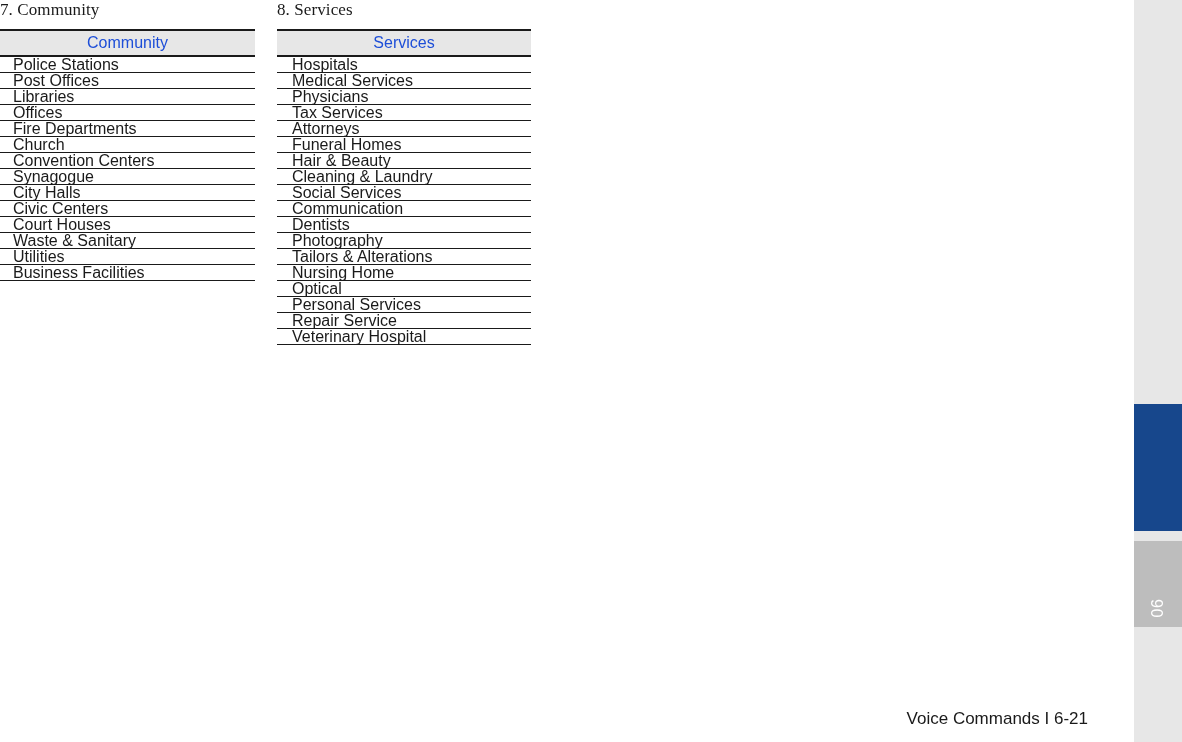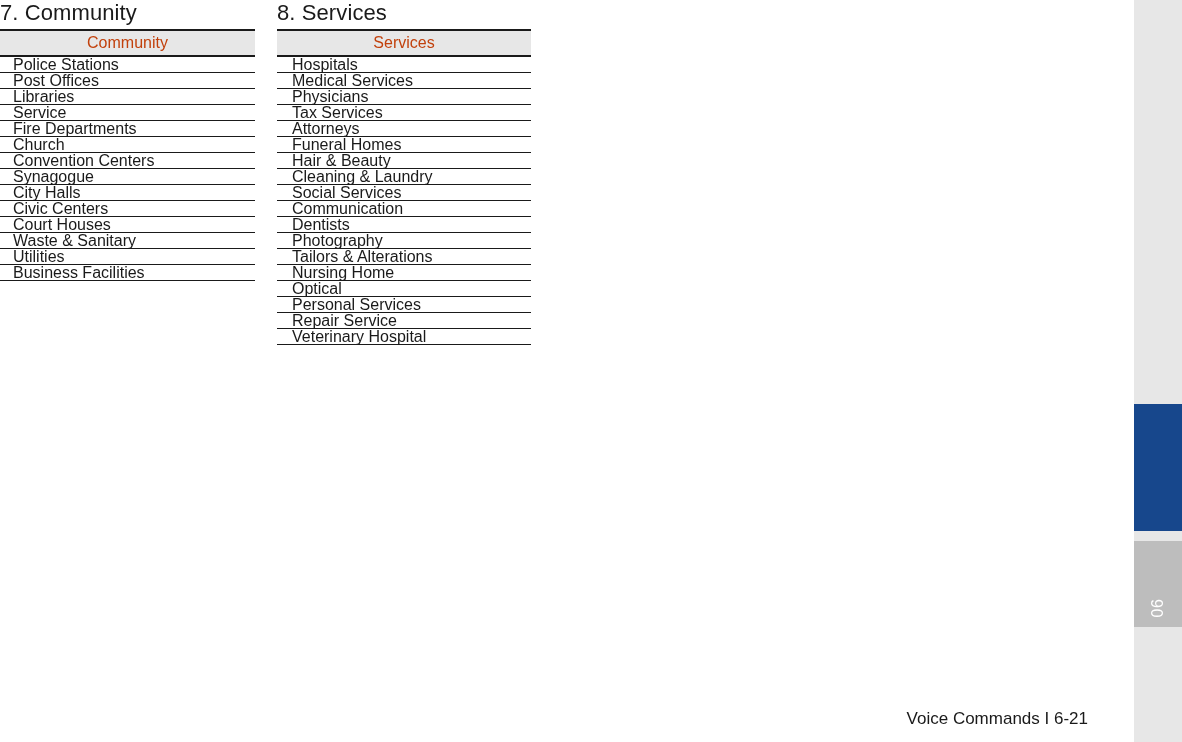--- a/index.html
+++ b/index.html
@@ -15,24 +15,25 @@
   .page {
     position: relative;
     width: 1182px;
     height: 742px;
     background: #ffffff;
   }
 
   
   .section-title {
     position: absolute;
-    font-size: 22px;
+    font-size: 17px;
     color: #1a1a1a;
     letter-spacing: 0.1px;
     white-space: nowrap;
+    font-family: Liberation Serif, serif;
   }
   #title-community { left: 0px;   top: 0px; }
   #title-services  { left: 277px; top: 0px; }
 
   
   .table {
     position: absolute;
     border-collapse: collapse;
   }
   #table-community { left: 0px;   top: 29px; width: 255px; }
@@ -42,21 +43,21 @@
     height: 28px;
     background: #e7e7e7;
     border-top: 2px solid #1a1a1a;
     border-bottom: 2px solid #1a1a1a;
     display: flex;
     align-items: center;
     justify-content: center;
   }
   .table-head-label {
     font-size: 16px;
-    color: #c2410c;
+    color: #1d4ed8;
     text-align: center;
   }
 
   .table-body { display: block; }
 
   .row {
     height: 16px;
     display: flex;
     align-items: center;
     border-bottom: 1.5px solid #1a1a1a;
@@ -136,21 +137,21 @@
         <div class="row">
           <span class="row-label">Police Stations</span>
         </div>
         <div class="row">
           <span class="row-label">Post Offices</span>
         </div>
         <div class="row">
           <span class="row-label">Libraries</span>
         </div>
         <div class="row">
-          <span class="row-label">Service</span>
+          <span class="row-label">Offices</span>
         </div>
         <div class="row">
           <span class="row-label">Fire Departments</span>
         </div>
         <div class="row">
           <span class="row-label">Church</span>
         </div>
         <div class="row">
           <span class="row-label">Convention Centers</span>
         </div>

